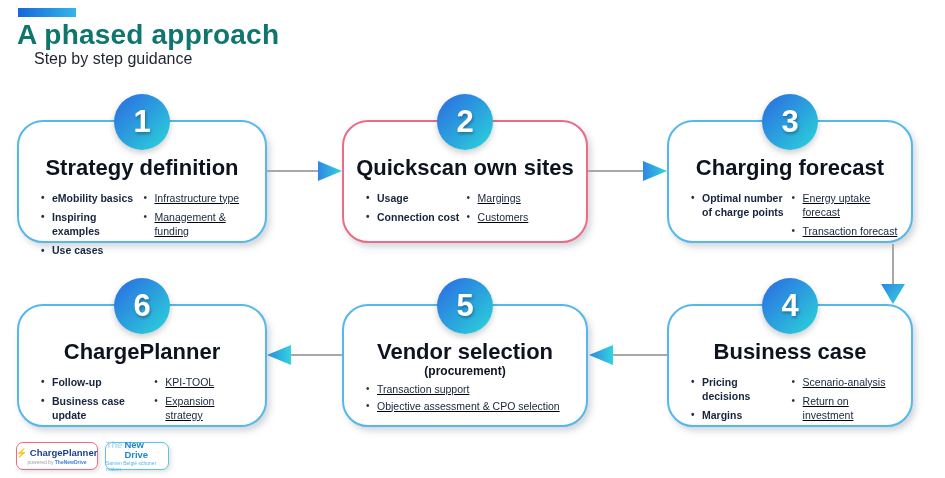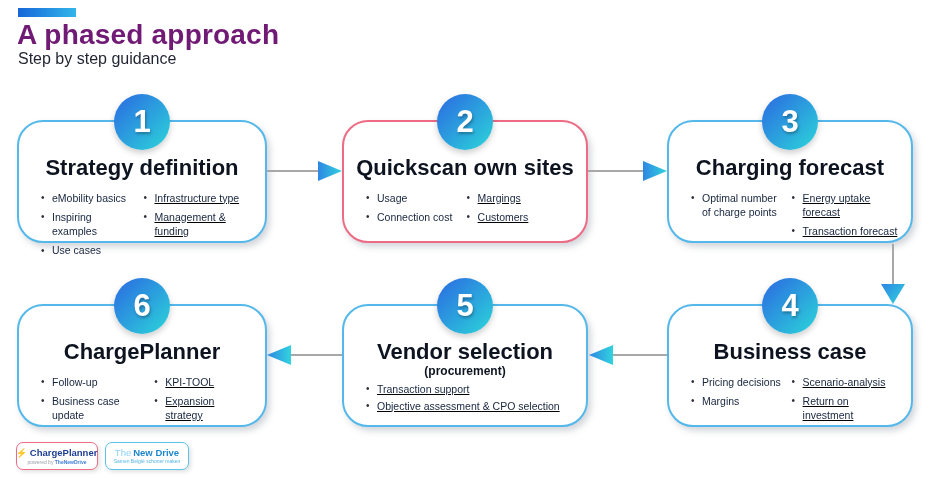--- a/index.html
+++ b/index.html
@@ -16,25 +16,25 @@
   }
 
   
   .accent-bar {
     position: absolute; left: 18px; top: 8px;
     width: 58px; height: 9px;
     background: linear-gradient(90deg, #1767d9, #33b5ea);
   }
   .page-title {
     position: absolute; left: 17px; top: 19px;
-    font-size: 28px; font-weight: bold; color: #701a75;
+    font-size: 28px; font-weight: bold; color: #0f766e;
     letter-spacing: 0.2px;
   }
   .page-subtitle {
-    position: absolute; left: 18px; top: 50px;
+    position: absolute; left: 34px; top: 50px;
     font-size: 16px; color: #1f2430;
   }
 
   
   .phase-box {
     position: absolute;
     background: #fff;
     border: 2px solid #55b8ea;
     border-radius: 26px;
     box-shadow: 3px 4px 6px rgba(110,120,135,.30);
@@ -59,21 +59,21 @@
     text-align: center;
     font-size: 12px; font-weight: bold; color: #0d1420;
     margin-top: -1px;
   }
   .bullets {
     display: flex;
     padding: 7px 8px 0 20px;
   }
   .bullets.compact { padding-top: 2px; }
   .bullets ul { list-style: none; }
-  .bullets ul.col-left  { flex: 0 0 47%; }
+  .bullets ul.col-left  { flex: 0 0 47%; font-weight: bold; }
   .bullets ul.col-right { flex: 1 1 auto; text-decoration: underline; }
   .bullets li {
     position: relative;
     font-size: 10.5px; color: #16243d;
     padding: 2.5px 4px 2.5px 13px;
     line-height: 1.35;
   }
   .bullets.compact li { padding-top: 1.5px; padding-bottom: 1.5px; }
   .bullets li::before {
     content: "•";
@@ -102,21 +102,21 @@
   
   .logo-box {
     position: absolute; top: 442px; height: 28px;
     background: #fff;
     border-radius: 7px;
     display: flex; flex-direction: column;
     align-items: center; justify-content: center;
     box-shadow: 2px 2px 4px rgba(0,0,0,.12);
   }
   .logo-cp { left: 16px; width: 82px; border: 1.5px solid #ed6b85; }
-  .logo-nd { left: 105px; width: 84px; border: 1.5px solid #5bc2ea; }
+  .logo-nd { left: 105px; width: 64px; border: 1.5px solid #5bc2ea; }
   .logo-row { display: flex; align-items: baseline; gap: 2px; line-height: 1; }
   .cp-bolt { color: #2a7de0; font-size: 9px; }
   .cp-name { font-size: 9.5px; font-weight: bold; color: #1d3e93; }
   .cp-tagline { font-size: 5px; color: #9aa0ab; margin-top: 1px; }
   .cp-tagline b { color: #3f7fd6; }
   .nd-the  { font-size: 9.5px; color: #8ed0f0; }
   .nd-name { font-size: 9.5px; font-weight: bold; color: #1f86c9; }
   .nd-tagline { font-size: 5px; color: #56b7e6; margin-top: 1px; }
 </style>
 </head>

